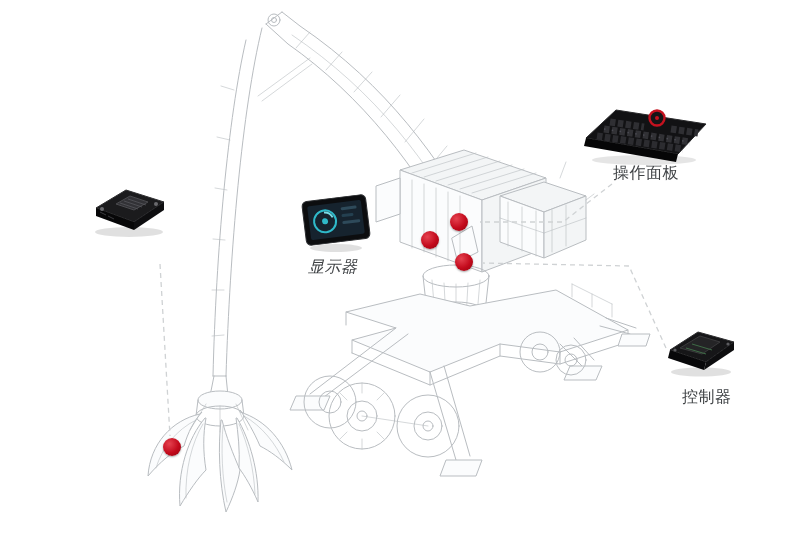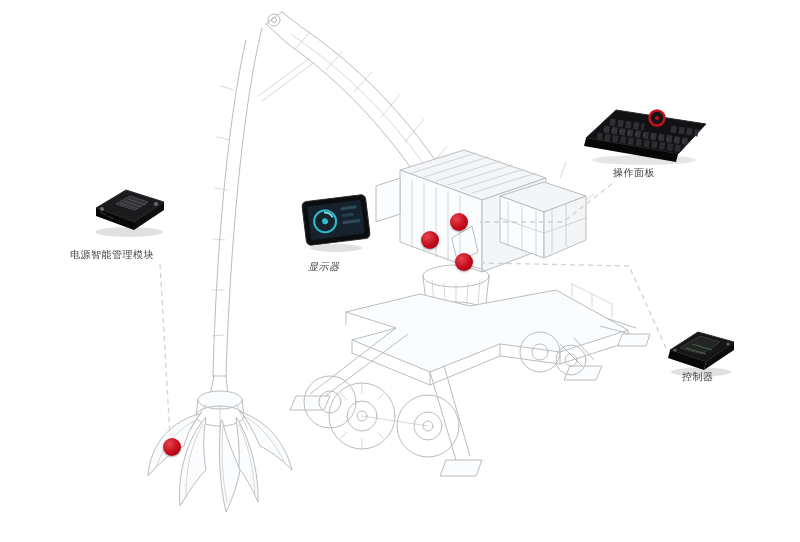--- a/index.html
+++ b/index.html
@@ -12,21 +12,21 @@
   
   .wf      { fill:none; stroke:var(--wireframe-gray,#b9bdc1); stroke-width:1; stroke-linecap:round; }
   .wf-thin { fill:none; stroke:var(--wireframe-gray,#b9bdc1); stroke-width:.6; stroke-linecap:round; }
   .wf-fill { fill:#fbfcfd; stroke:var(--wireframe-gray,#b9bdc1); stroke-width:1; }
   .wf-fill2{ fill:#f3f5f6; stroke:var(--wireframe-gray,#b9bdc1); stroke-width:1; }
   .dash    { fill:none; stroke:var(--connector-line,#cfd2d4); stroke-width:1.3; stroke-dasharray:5 4; }
 
   .component { position:absolute; }
 
   .label {
-    position:absolute; font-size:10px; line-height:18px;
+    position:absolute; font-size:16px; line-height:18px;
     color:var(--label-text,#3f4245); letter-spacing:.5px; white-space:nowrap;
   }
 
   .hotspot {
     position:absolute; width:18px; height:18px; border-radius:50%;
     transform:translate(-50%,-50%); border:none; padding:0; cursor:pointer;
     background:radial-gradient(circle at 35% 32%, #e5424f 0%, var(--hotspot-red,#c30a1c) 55%, #90030f 100%);
     box-shadow:0 1px 2px rgba(0,0,0,.35);
   }
 </style>
@@ -186,23 +186,22 @@
       <polygon points="8,30 36,12 72,22 44,42" fill="#161618" stroke="#2e2e30"></polygon>
       <polygon points="8,30 44,42 42,50 6,38" fill="#08080a"></polygon>
       <polygon points="44,42 72,22 72,30 42,50" fill="#0d0d0f"></polygon>
       <polygon points="18,28 38,16 58,22 40,34" fill="#242426" stroke="#3a3a3c"></polygon>
       <path d="M24,28 L44,34 M30,24 L50,30" stroke="#3e6b46" stroke-width="1"></path>
       <circle cx="13" cy="30" r="1.6" fill="#5c5c60"></circle>
         <circle cx="66" cy="24" r="1.6" fill="#5c5c60"></circle>
     </svg>
   </div>
 
-  <div class="label" style="left:70px;  top:246px;">电源智能管理模块</div>
   <div class="label" style="left:308px; top:258px;font-style:italic;">显示器</div>
   <div class="label" style="left:613px; top:164px;">操作面板</div>
-  <div class="label" style="left:682px; top:368px;">控制器</div>
+  <div class="label" style="left:682px; top:388px;">控制器</div>
 
   <button class="hotspot" style="left:430px; top:240px;"></button>
   <button class="hotspot" style="left:459px; top:222px;"></button>
   <button class="hotspot" style="left:464px; top:262px;"></button>
   <button class="hotspot" style="left:172px; top:447px;"></button>
 
 </div>
 
 </body></html>

